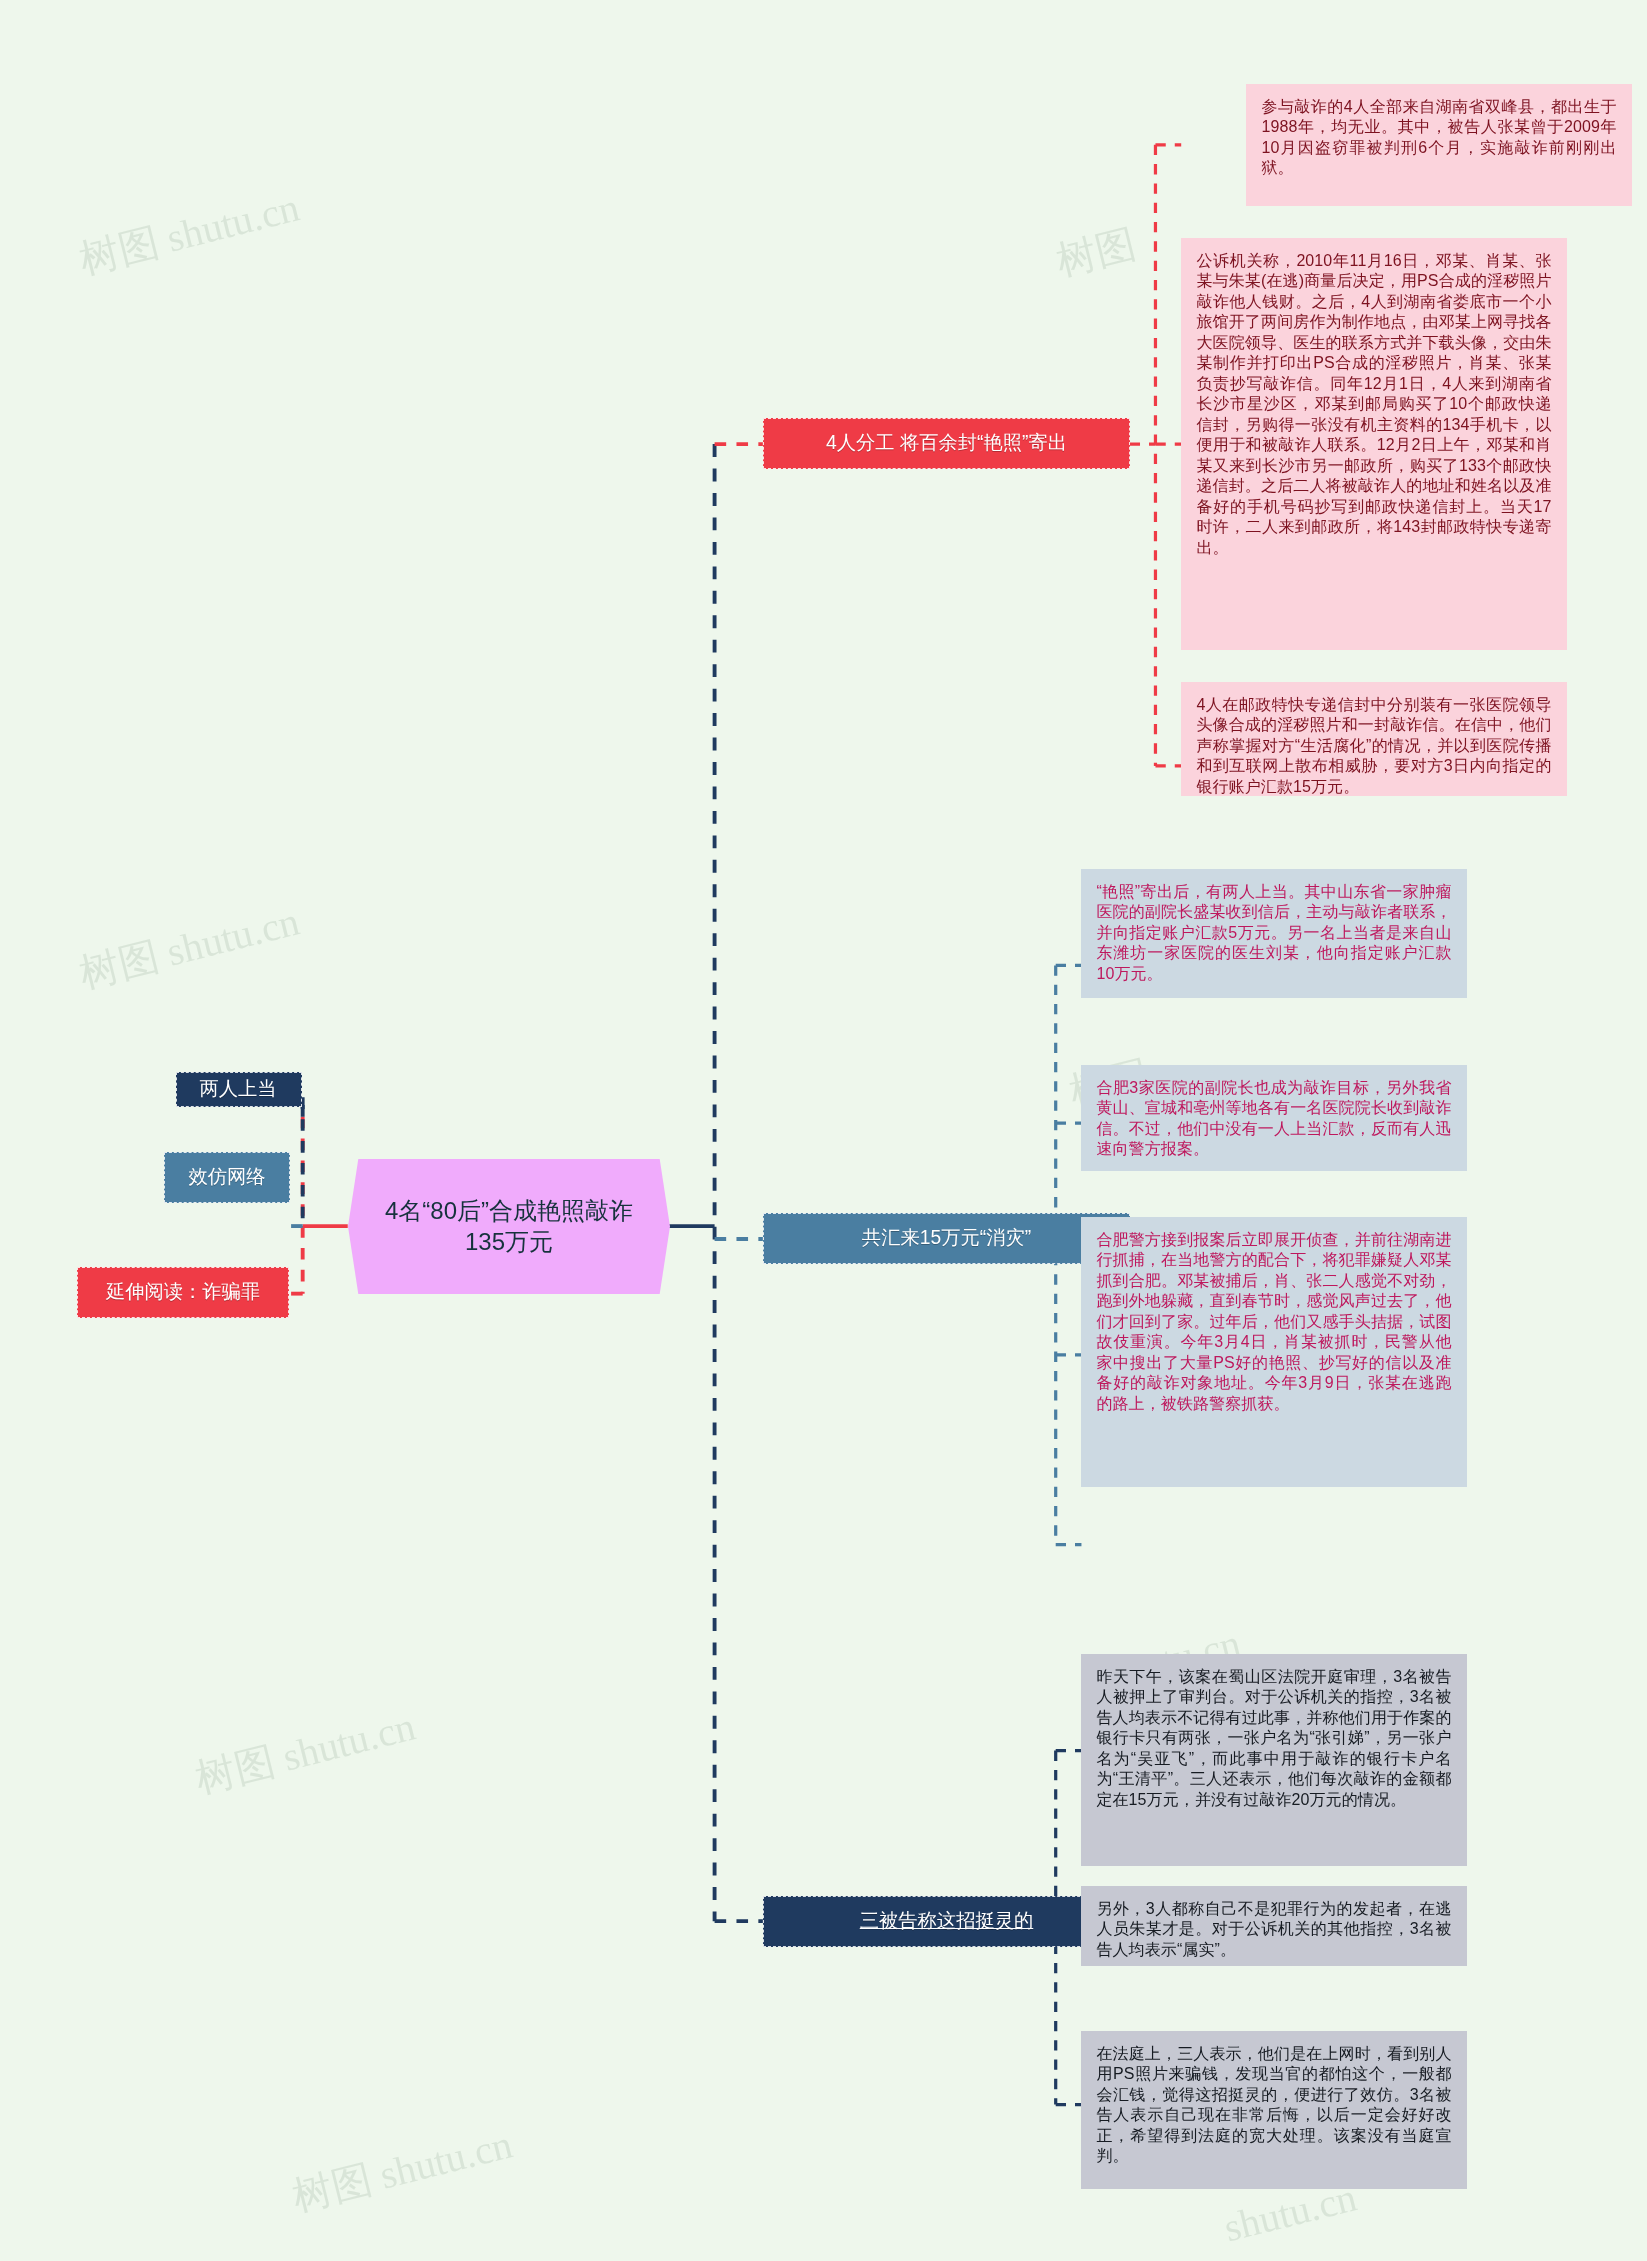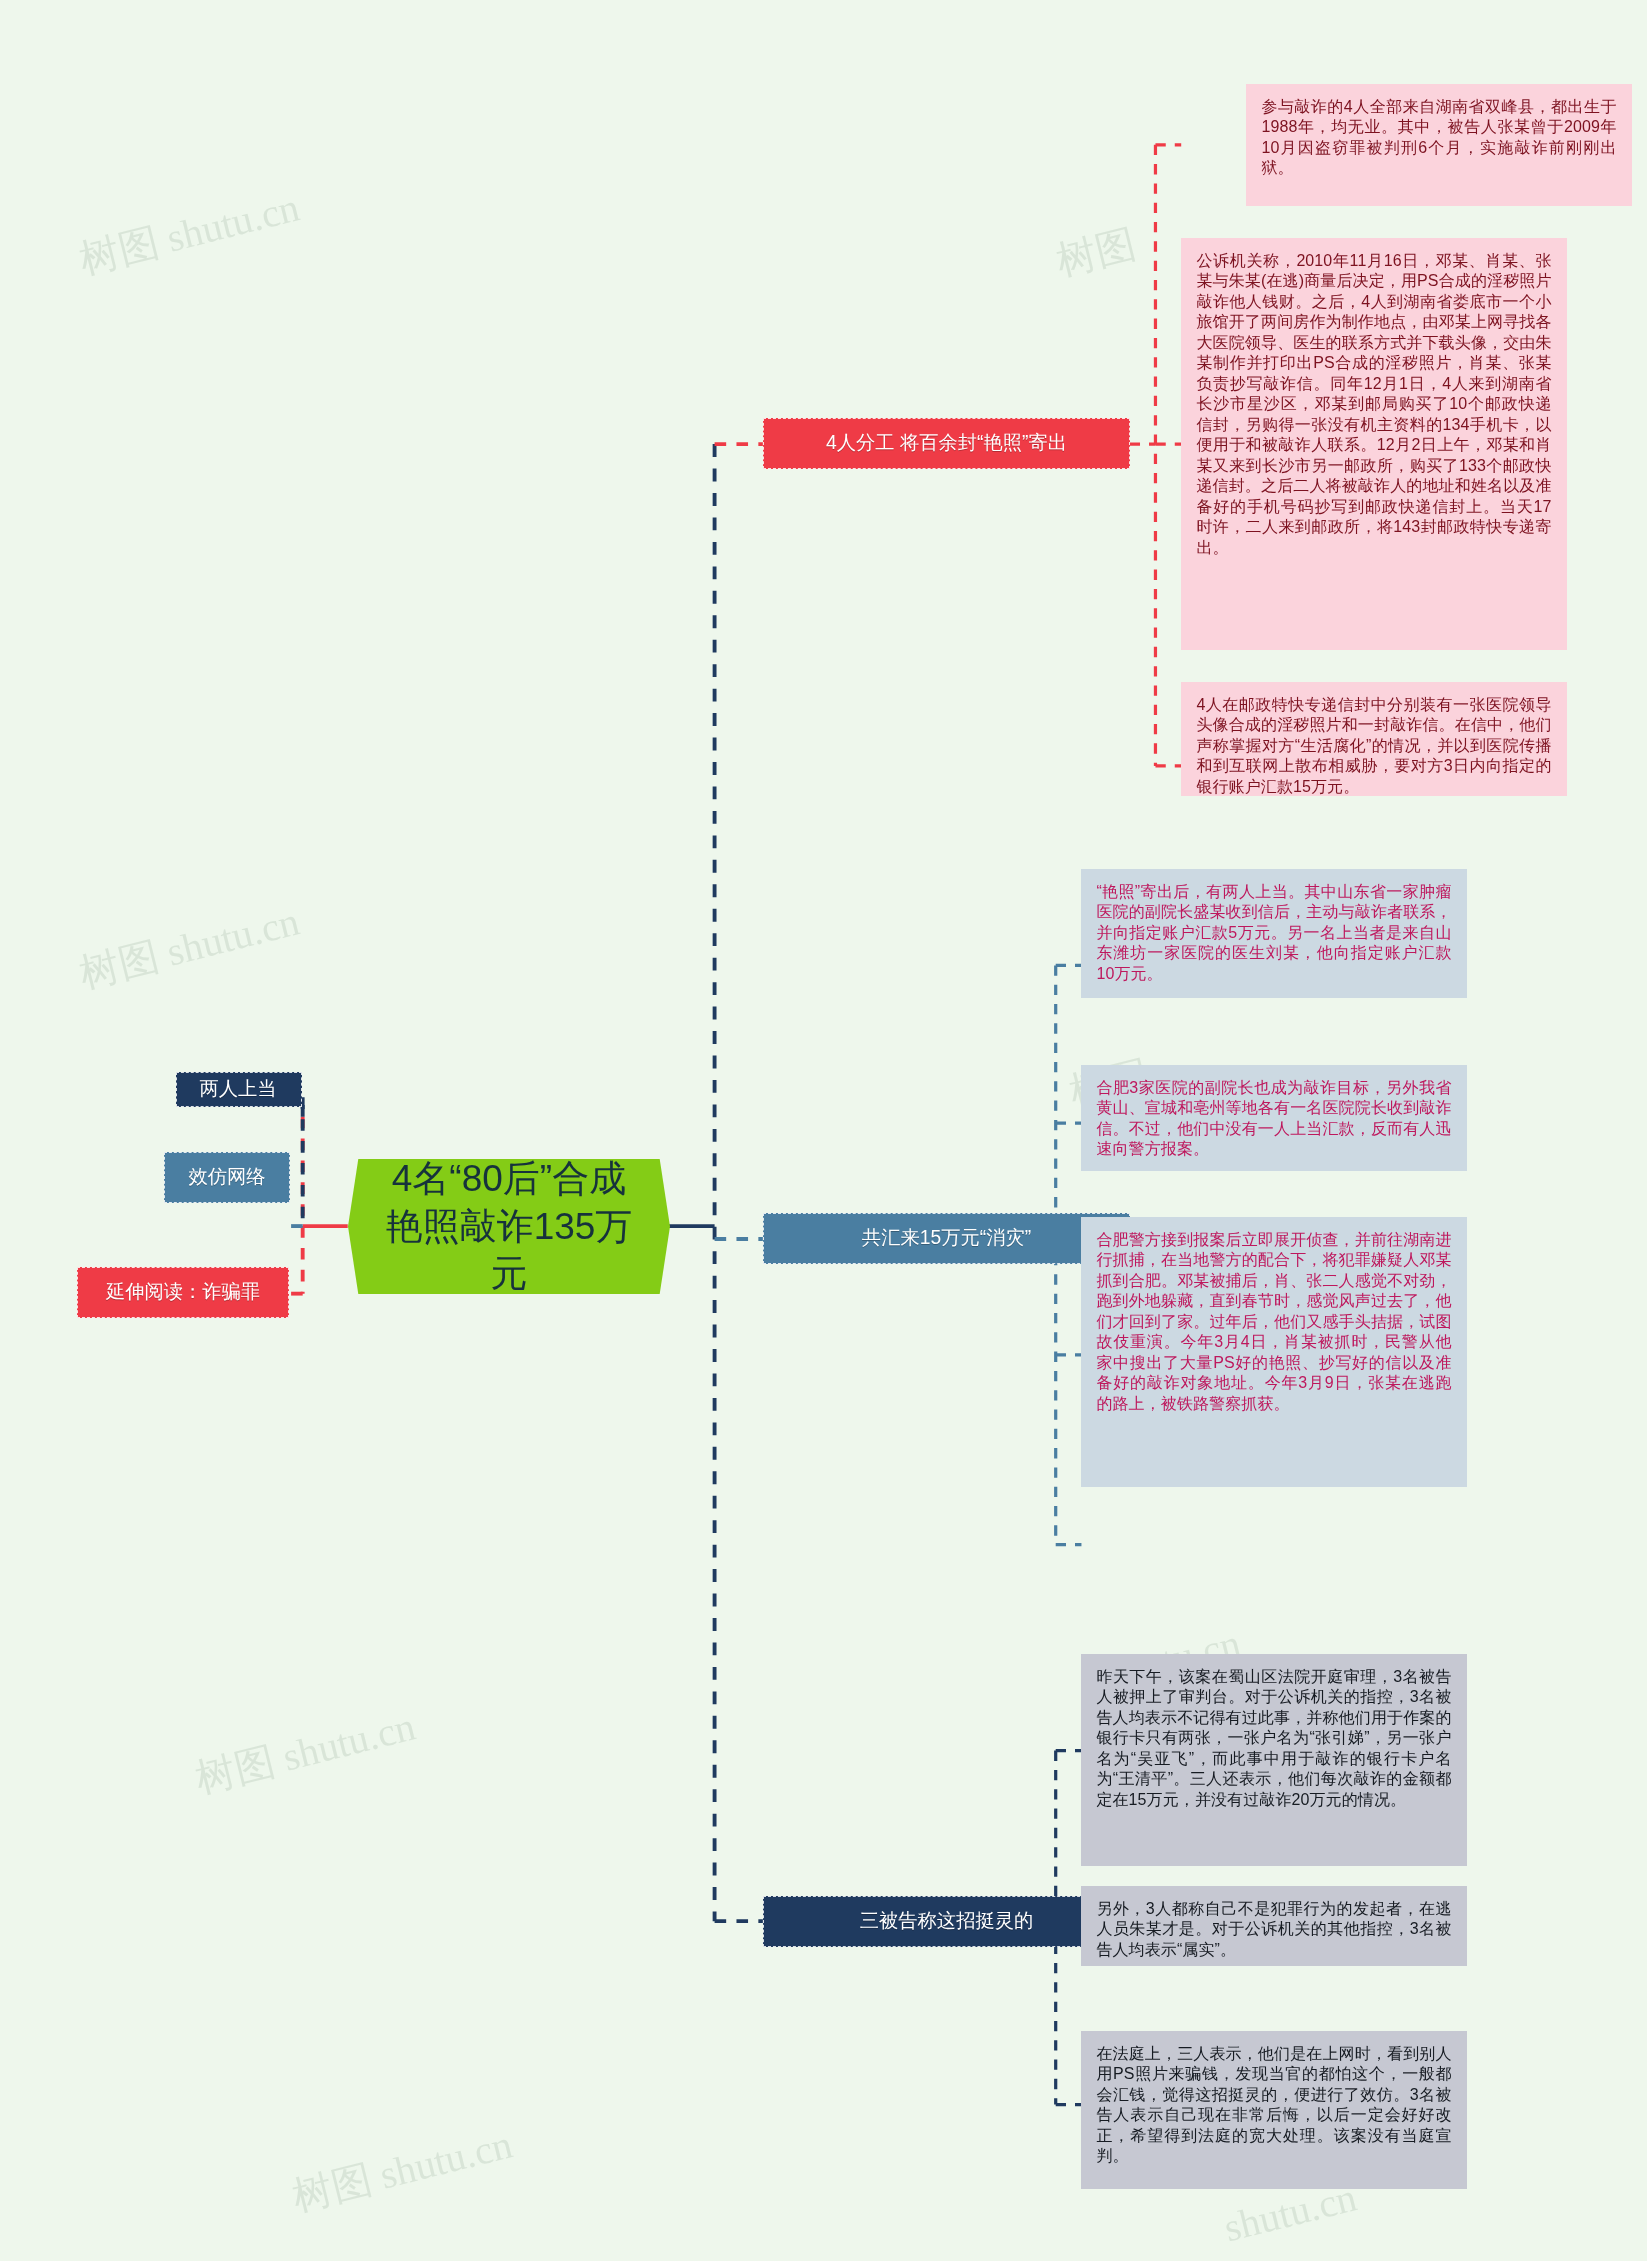--- a/index.html
+++ b/index.html
@@ -32,23 +32,23 @@
     position:absolute;
     box-sizing:border-box;
     display:flex;
     align-items:center;
     line-height:1.28;
     white-space:pre-wrap;
   }
 
   
   .center-node{
-    background:#84cc16;
+    background:#f0abfc;
     color:#16323c;
-    font-size:37px;
+    font-size:24px;
     text-align:center;
     justify-content:center;
     padding:16.7px 30px;
     clip-path:polygon(3.2% 0, 96.8% 0, 100% 50%, 96.8% 100%, 3.2% 100%, 0 50%);
   }
 
   
   .chip{
     color:#ffffff;
     font-size:19.3px;
@@ -132,21 +132,21 @@
   <div class="node chip navy" style="left:176px;top:1072px;width:126px;height:35px;padding-left:12px;">两人上当</div>
 
   <div class="node chip steel" style="left:164px;top:1152px;width:126px;height:51px;">效仿网络</div>
 
   <div class="node chip red" style="left:77px;top:1267px;width:212px;height:51px;">延伸阅读：诈骗罪</div>
 
   <div class="node chip red" style="left:763px;top:418px;width:367px;height:51px;">4人分工 将百余封“艳照”寄出</div>
 
   <div class="node chip steel" style="left:763px;top:1213px;width:367px;height:51px;">共汇来15万元“消灾”</div>
 
-  <div class="node chip navy" style="left:763px;top:1896px;width:367px;height:51px;">三被告称这招挺灵的</div>
+  <div class="node chip navy" style="left:763px;top:1896px;width:367px;height:51px;text-decoration:underline;">三被告称这招挺灵的</div>
 
   <div class="node card pink" style="left:1246px;top:84px;width:386px;height:122px;">参与敲诈的4人全部来自湖南省双峰县，都出生于1988年，均无业。其中，被告人张某曾于2009年10月因盗窃罪被判刑6个月，实施敲诈前刚刚出狱。</div>
 
   <div class="node card pink" style="left:1181px;top:238px;width:386px;height:412px;">公诉机关称，2010年11月16日，邓某、肖某、张某与朱某(在逃)商量后决定，用PS合成的淫秽照片敲诈他人钱财。之后，4人到湖南省娄底市一个小旅馆开了两间房作为制作地点，由邓某上网寻找各大医院领导、医生的联系方式并下载头像，交由朱某制作并打印出PS合成的淫秽照片，肖某、张某负责抄写敲诈信。同年12月1日，4人来到湖南省长沙市星沙区，邓某到邮局购买了10个邮政快递信封，另购得一张没有机主资料的134手机卡，以便用于和被敲诈人联系。12月2日上午，邓某和肖某又来到长沙市另一邮政所，购买了133个邮政快递信封。之后二人将被敲诈人的地址和姓名以及准备好的手机号码抄写到邮政快递信封上。当天17时许，二人来到邮政所，将143封邮政特快专递寄出。</div>
 
   <div class="node card pink" style="left:1181px;top:682px;width:386px;height:114px;">4人在邮政特快专递信封中分别装有一张医院领导头像合成的淫秽照片和一封敲诈信。在信中，他们声称掌握对方“生活腐化”的情况，并以到医院传播和到互联网上散布相威胁，要对方3日内向指定的银行账户汇款15万元。</div>
 
   <div class="node card bluegray" style="left:1081px;top:869px;width:386px;height:129px;">“艳照”寄出后，有两人上当。其中山东省一家肿瘤医院的副院长盛某收到信后，主动与敲诈者联系，并向指定账户汇款5万元。另一名上当者是来自山东潍坊一家医院的医生刘某，他向指定账户汇款10万元。</div>
 
   <div class="node card bluegray" style="left:1081px;top:1065px;width:386px;height:106px;">合肥3家医院的副院长也成为敲诈目标，另外我省黄山、宣城和亳州等地各有一名医院院长收到敲诈信。不过，他们中没有一人上当汇款，反而有人迅速向警方报案。</div>

